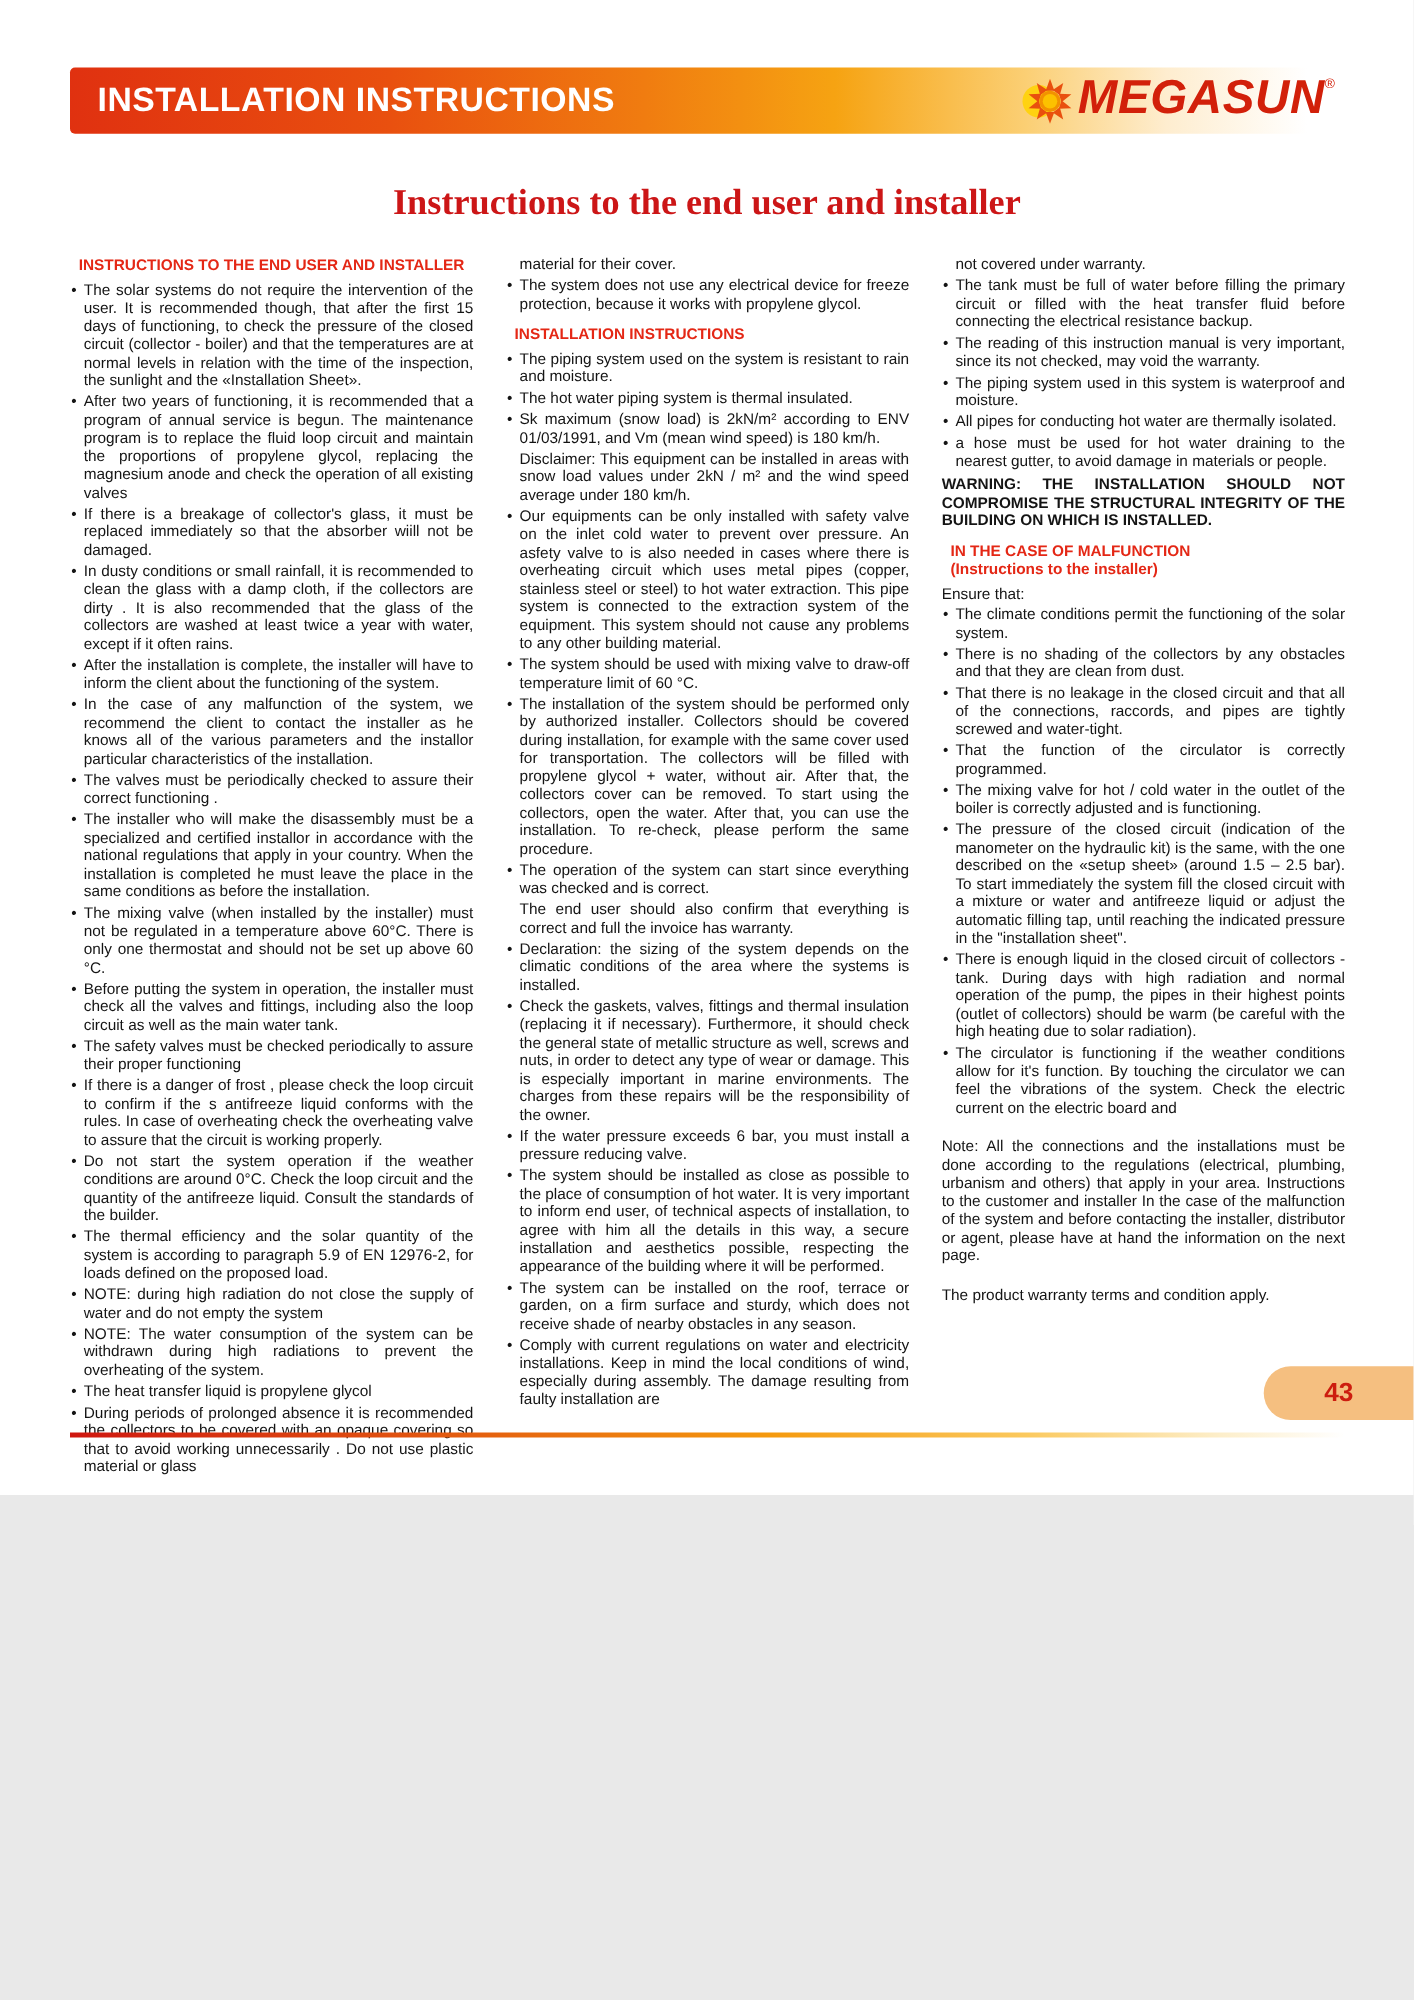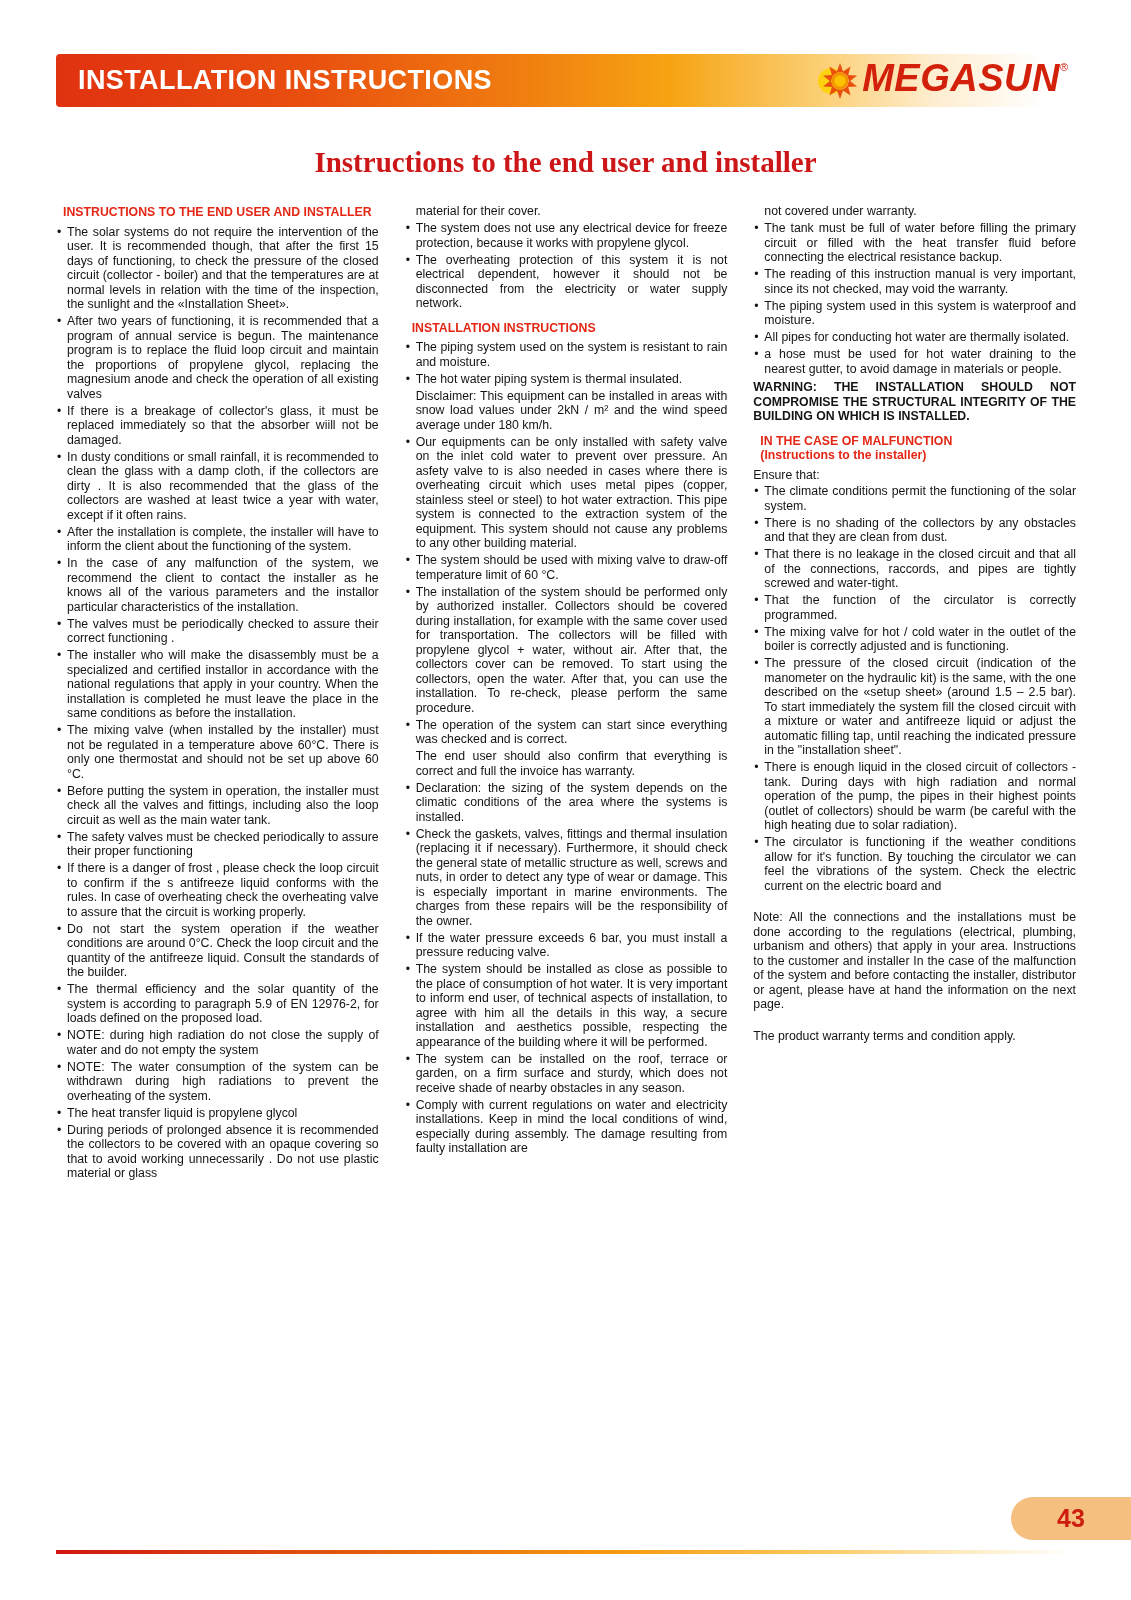--- a/index.html
+++ b/index.html
@@ -1,20 +1,20 @@
 <!DOCTYPE html>
 <html><head>
 <meta charset="utf-8">
 <style>
   * { box-sizing: border-box; }
   html,body { margin:0; padding:0; background:#e9e9e9; }
   body { font-family: "Liberation Sans", sans-serif; }
   .page {
     position: relative;
-    width: 1131px; height: 1600px;
+    width: 1131px; height: 1196px;
     background: #ffffff;
     margin: 0 auto;
     overflow: hidden;
     text-decoration: underline;
   }
 
   
   .banner {
     position: absolute; left: 56px; top: 54px;
     width: 1020px; height: 53px;
@@ -79,21 +79,21 @@
     background: linear-gradient(90deg,
       #cf1710 0%, #e35b0f 30%, #f59a0e 55%, #fbc95e 75%, #fdeec9 90%, #ffffff 100%);
   }
   .page-badge {
     position: absolute; right: 0; bottom: 60px;
     width: 120px; height: 43px;
     background: #f5bf80;
     border-radius: 22px 0 0 22px;
     display: flex; align-items: center; justify-content: center;
   }
-  .page-number { color: #cd1d0f; font-weight: bold; font-size: 25px; }
+  .page-number { color: #cd1d0f; font-weight: bold; font-size: 21px; }
 </style>
 </head>
 <body>
 
 <div class="page">
 
   <div class="banner">
     <div class="banner-title">INSTALLATION INSTRUCTIONS</div>
     <div class="logo">
       <svg width="50" height="44" viewBox="0 0 50 44" aria-hidden="true">
@@ -138,24 +138,24 @@
         <div class="blk bullet">Do not start the system operation if the weather conditions are around 0°C. Check the loop circuit and the quantity of the antifreeze liquid. Consult the standards of the builder.</div>
         <div class="blk bullet">The thermal efficiency and the solar quantity of the system is according to paragraph 5.9 of EN 12976-2, for loads defined on the proposed load.</div>
         <div class="blk bullet">NOTE: during high radiation do not close the supply of water and do not empty the system</div>
         <div class="blk bullet">NOTE: The water consumption of the system can be withdrawn during high radiations to prevent the overheating of the system.</div>
         <div class="blk bullet">The heat transfer liquid is propylene glycol</div>
         <div class="blk bullet">During periods of prolonged absence it is recommended the collectors to be covered with an opaque covering so that to avoid working unnecessarily . Do not use plastic material or glass</div>
       </div>
       <div class="col">
         <div class="blk indent">material for their cover.</div>
         <div class="blk bullet">The system does not use any electrical device for freeze protection, because it works with propylene glycol.</div>
-        <div class="blk bullet">The overheating protection of this system it is not electrical dependent, however it should not be disconnected from the electricity or water supply network.</div>
         <div class="blk heading">INSTALLATION INSTRUCTIONS</div>
         <div class="blk bullet">The piping system used on the system is resistant to rain and moisture.</div>
         <div class="blk bullet">The hot water piping system is thermal insulated.</div>
+        <div class="blk bullet">Sk maximum (snow load) is 2kN/m² according to ENV 01/03/1991, and Vm (mean wind speed) is 180 km/h.</div>
         <div class="blk indent">Disclaimer: This equipment can be installed in areas with snow load values under 2kN / m² and the wind speed average under 180 km/h.</div>
         <div class="blk bullet">Our equipments can be only installed with safety valve on the inlet cold water to prevent over pressure. An asfety valve to is also needed in cases where there is overheating circuit which uses metal pipes (copper, stainless steel or steel) to hot water extraction. This pipe system is connected to the extraction system of the equipment. This system should not cause any problems to any other building material.</div>
         <div class="blk bullet">The system should be used with mixing valve to draw-off temperature limit of 60 °C.</div>
         <div class="blk bullet">The installation of the system should be performed only by authorized installer. Collectors should be covered during installation, for example with the same cover used for transportation. The collectors will be filled with propylene glycol + water, without air. After that, the collectors cover can be removed. To start using the collectors, open the water. After that, you can use the installation. To re-check, please perform the same procedure.</div>
         <div class="blk bullet">The operation of the system can start since everything was checked and is correct.</div>
         <div class="blk indent">The end user should also confirm that everything is correct and full the invoice has warranty.</div>
         <div class="blk bullet">Declaration: the sizing of the system depends on the climatic conditions of the area where the systems is installed.</div>
         <div class="blk bullet">Check the gaskets, valves, fittings and thermal insulation (replacing it if necessary). Furthermore, it should check the general state of metallic structure as well, screws and nuts, in order to detect any type of wear or damage. This is especially important in marine environments. The charges from these repairs will be the responsibility of the owner.</div>
         <div class="blk bullet">If the water pressure exceeds 6 bar, you must install a pressure reducing valve.</div>
         <div class="blk bullet">The system should be installed as close as possible to the place of consumption of hot water. It is very important to inform end user, of technical aspects of installation, to agree with him all the details in this way, a secure installation and aesthetics possible, respecting the appearance of the building where it will be performed.</div>

